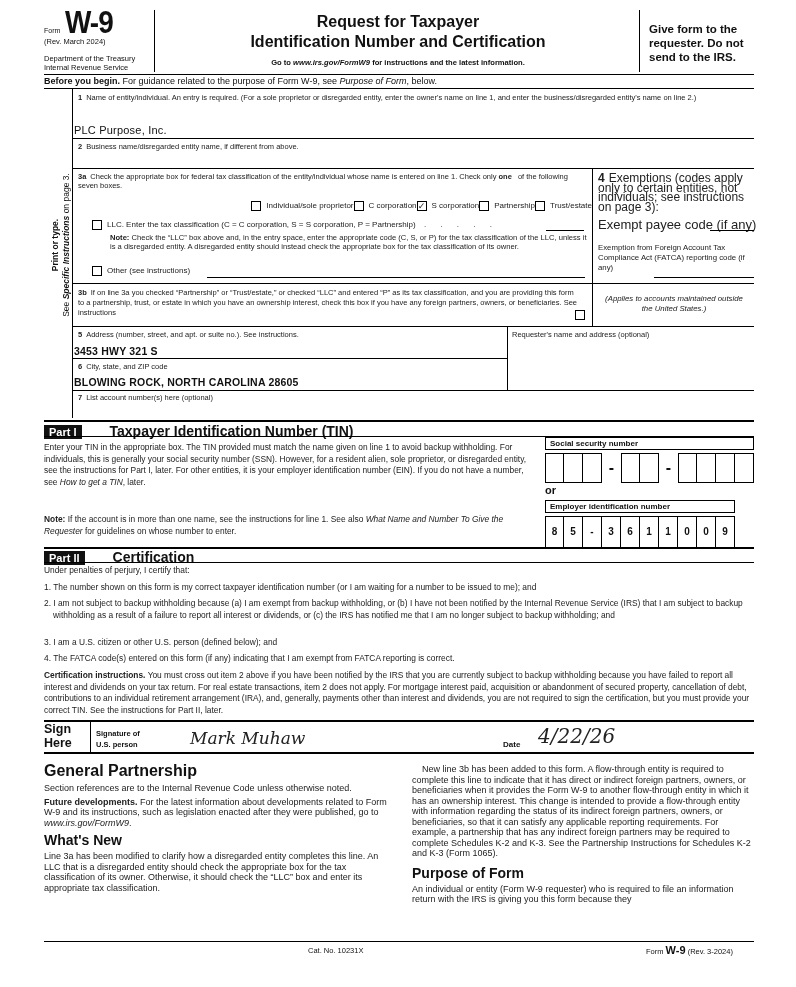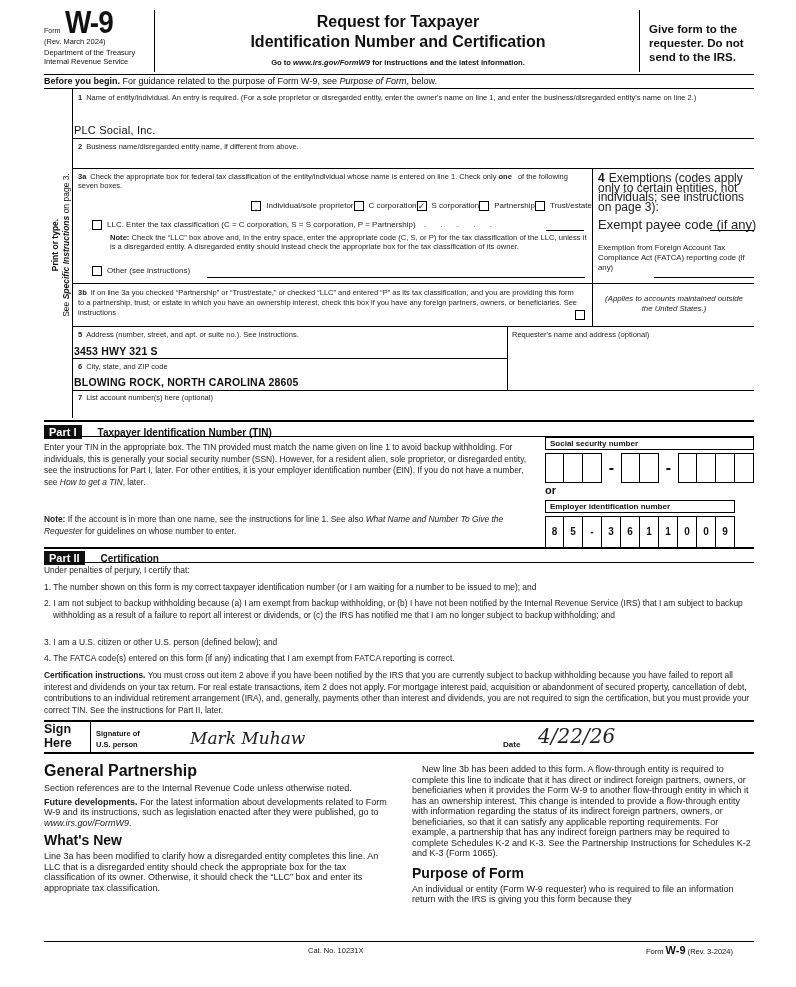--- a/index.html
+++ b/index.html
@@ -17,36 +17,36 @@
 .hline{height:1px;background:#000}
 .before{left:44px;top:76px;font-size:9px}
 .vtext{position:absolute;left:0;top:0;transform:rotate(-90deg);transform-origin:left top;white-space:nowrap;text-align:center;font-size:8.5px;line-height:11px;width:200px}
 .fld-lbl{font-size:7.5px;line-height:9px;color:#222}
 .fld-lbl b{margin-right:4px}
 .fld-val{font-size:11px;font-family:"Liberation Sans",sans-serif;letter-spacing:0.2px}
 .cb{display:inline-block;width:10px;height:10px;border:1px solid #000;vertical-align:middle;margin-right:5px;font-size:9px;line-height:9px;text-align:center}
 .cbrow{font-size:8px;color:#222}
 .partbar{height:14px}
 .part-tag{background:#111;color:#fff;font-weight:bold;font-size:11px;padding:0 5px;height:14px;line-height:14px;display:inline-block}
-.part-title{font-size:10px;font-weight:bold;margin-left:16px}
+.part-title{font-size:14px;font-weight:bold;margin-left:28px}
 .body8{font-size:8.4px;line-height:11.5px;color:#222}
 .tinbox{border:1px solid #000;display:inline-block;width:19px;height:30px;text-align:center;line-height:30px;font-size:10px;vertical-align:top}
 .tinhead{border:1px solid #000;font-size:8px;font-weight:bold;padding:1px 4px;height:13px}
 .gi h2{font-size:16px;font-weight:bold;margin-bottom:3px}
 .gi h3{font-size:14px;font-weight:bold;margin:4px 0 3px}
 .gi p{font-size:9px;line-height:10.5px;color:#222;margin-bottom:3px}
 .sig{font-family:"DejaVu Serif",serif;font-style:italic;font-size:17px;color:#222}
 </style>
 </head>
 <body>
 
 <div class="abs hdr-left">
   <div><span class="form-lbl">Form</span> <span class="w9big">W-9</span></div>
   <div class="small7">(Rev. March 2024)</div>
-  <div class="small7" style="margin-top:2px">Department of the Treasury</div>
+  <div class="small7" style="margin-top:8px">Department of the Treasury</div>
   <div class="small7">Internal Revenue Service</div>
 </div>
 <div class="abs title">
   <div class="t1">Request for Taxpayer</div>
   <div class="t1">Identification Number and Certification</div>
   <div class="t2"><span>Go to </span><i>www.irs.gov/FormW9</i><span> for instructions and the latest information.</span></div>
 </div>
 <div class="abs hdr-right"></div>
 <div class="abs give">
   <div>Give form to the</div>
@@ -59,21 +59,21 @@
 
 <div class="abs" style="left:50px;top:345px;width:1px;height:1px">
   <div class="vtext" style="width:200px">
     <div style="font-weight:bold">Print or type.</div>
     <div><span>See </span><b><i>Specific Instructions</i></b><span> on page 3.</span></div>
   </div>
 </div>
 <div class="abs" style="left:72px;top:88px;width:1px;height:330px;background:#000"></div>
 
 <div class="abs fld-lbl" style="left:78px;top:93px;width:672px"><b>1</b><span>Name of entity/individual. An entry is required. (For a sole proprietor or disregarded entity, enter the owner's name on line 1, and enter the business/disregarded entity's name on line 2.)</span></div>
-<div class="abs fld-val" style="left:74px;top:124px;width:680px">PLC Social, Inc.</div>
+<div class="abs fld-val" style="left:74px;top:124px;width:680px">PLC Purpose, Inc.</div>
 <div class="abs hline" style="left:72px;top:138px;width:682px"></div>
 
 <div class="abs fld-lbl" style="left:78px;top:142px"><b>2</b><span>Business name/disregarded entity name, if different from above.</span></div>
 <div class="abs" style="left:74px;top:152px;width:680px;height:16px"></div>
 <div class="abs hline" style="left:72px;top:168px;width:682px"></div>
 
 <div class="abs fld-lbl" style="left:78px;top:172px;width:510px"><b>3a</b><span>Check the appropriate box for federal tax classification of the entity/individual whose name is entered on line 1. Check only </span><b>one</b><span> of the following seven boxes.</span></div>
 <div class="abs cbrow" style="left:92px;top:201px;width:500px;display:flex;justify-content:flex-end">
   <span><span class="cb"></span><span>Individual/sole proprietor</span></span>
   <span><span class="cb"></span><span>C corporation</span></span>

